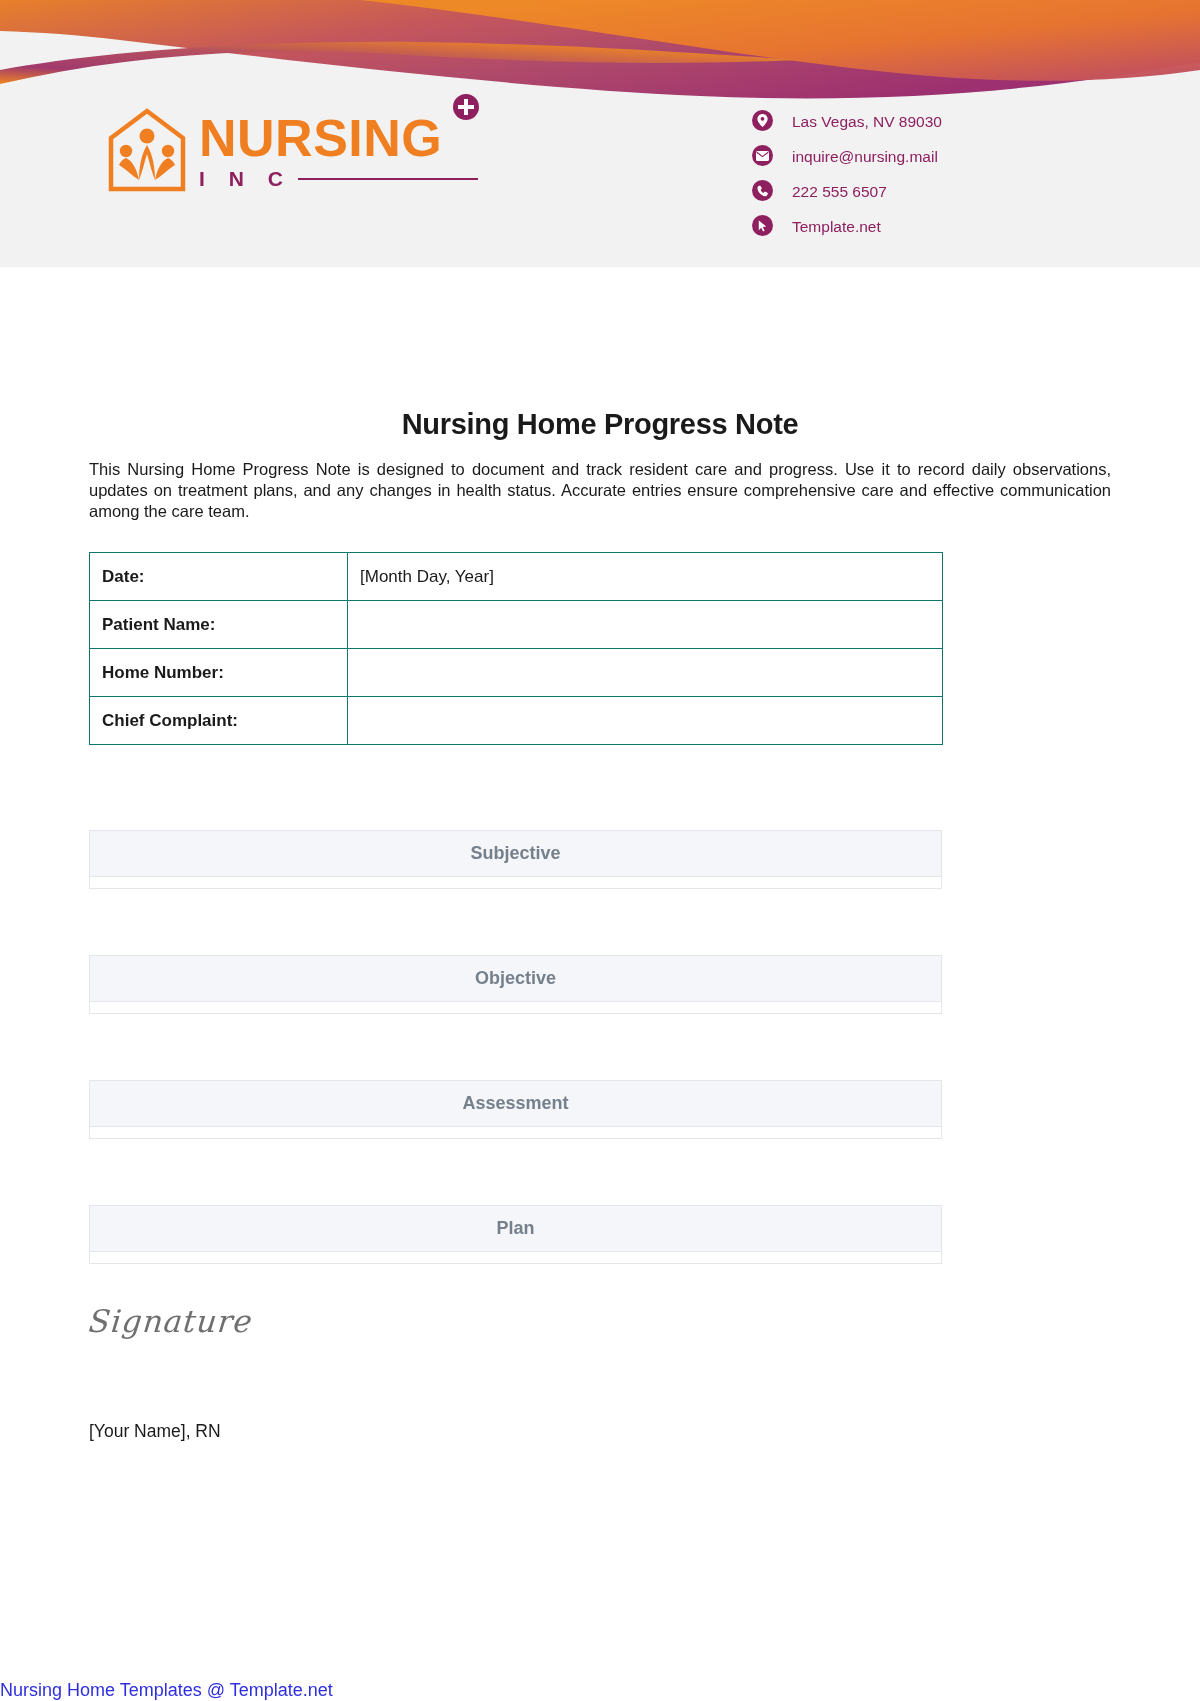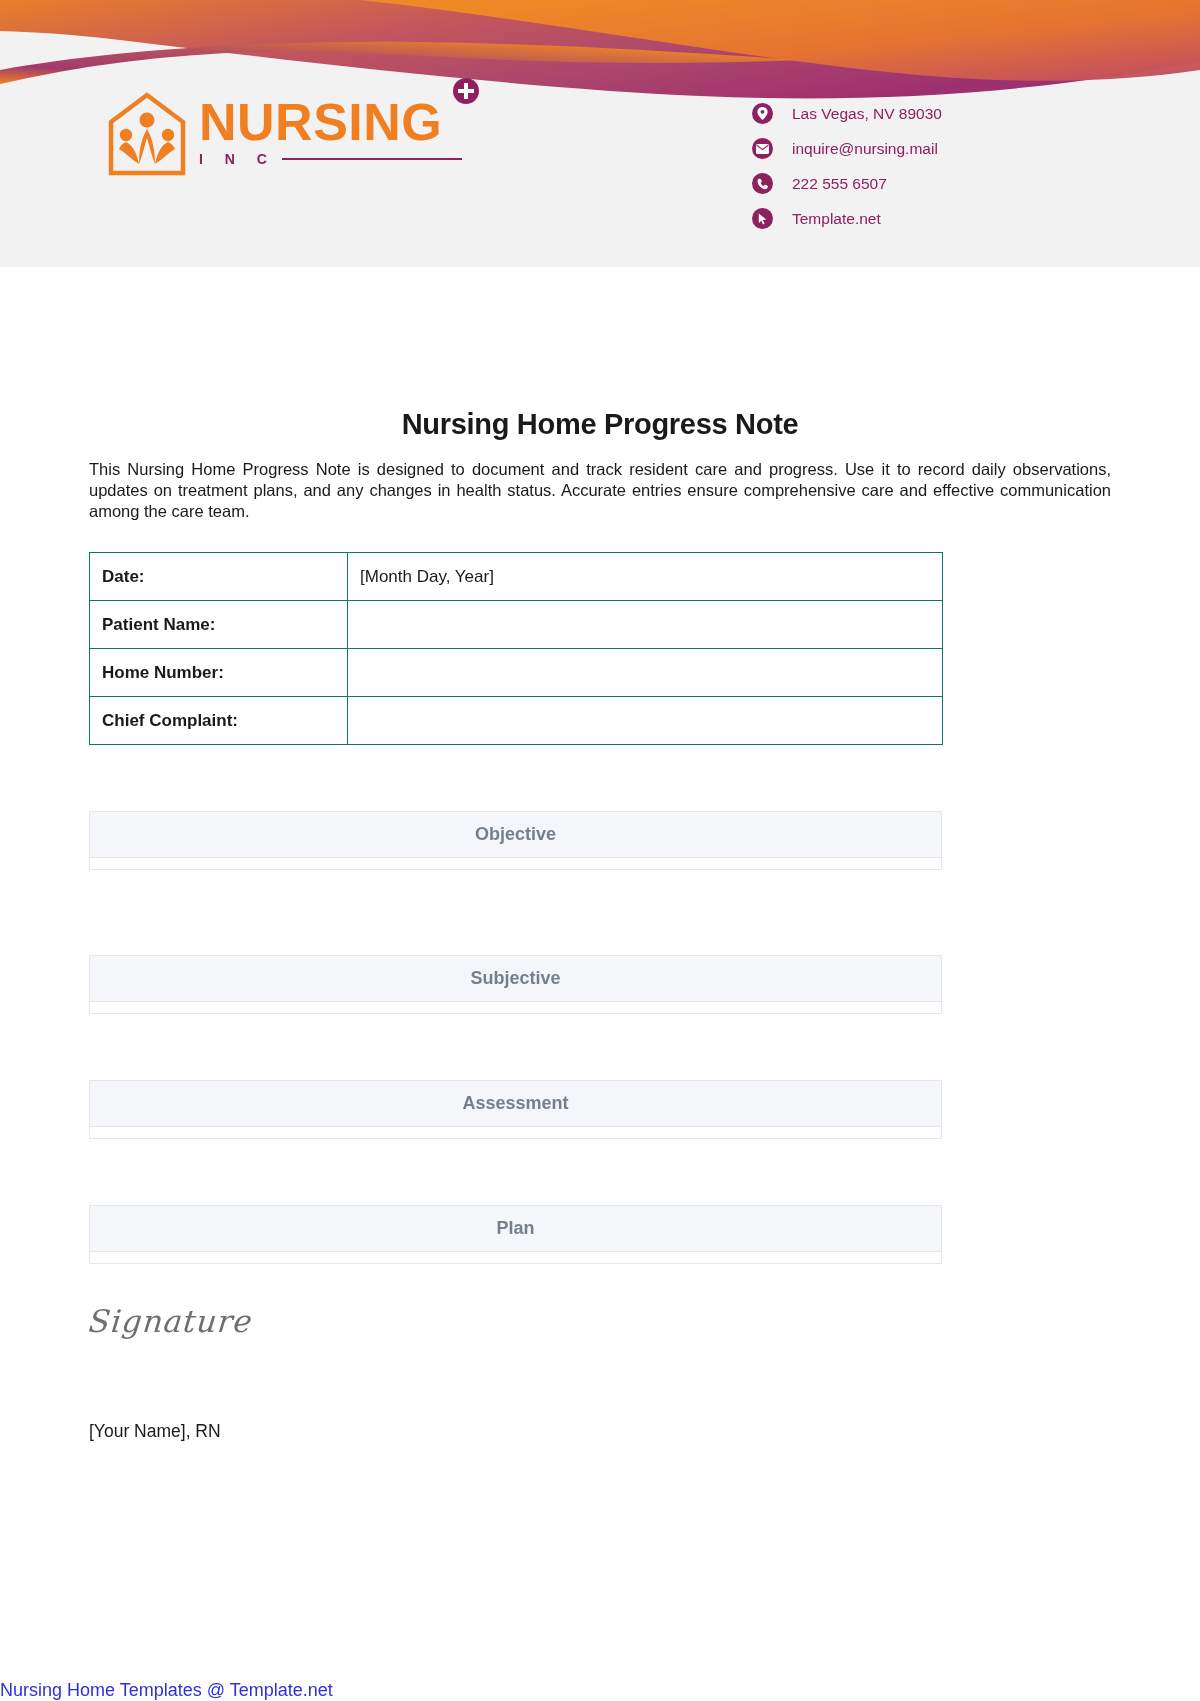--- a/index.html
+++ b/index.html
@@ -29,21 +29,21 @@
   .header-waves {
     position: absolute;
     top: 0; left: 0;
     width: 1200px;
     height: 120px;
   }
 
   .logo-block {
     position: absolute;
     left: 105px;
-    top: 92px;
+    top: 108px;
     display: flex;
     align-items: flex-start;
   }
   .logo-mark { width: 84px; height: 84px; margin-right: 10px; flex: none; }
   .logo-words { position: relative; padding-top: 6px; }
   .logo-nursing {
     font-family: "Liberation Sans", sans-serif;
     font-weight: bold;
     font-size: 52px;
     letter-spacing: 0.5px;
@@ -52,21 +52,21 @@
     display: block;
   }
   .logo-inc-row {
     display: flex;
     align-items: center;
     margin-top: 4px;
   }
   .logo-inc {
     font-family: "Liberation Sans", sans-serif;
     font-weight: bold;
-    font-size: 14px;
+    font-size: 21px;
     letter-spacing: 9px;
     color: #8e2060;
   }
   .logo-rule {
     flex: 1;
     height: 2px;
     background: #8e2060;
     margin-left: 6px;
     width: 180px;
   }
@@ -87,21 +87,21 @@
   .logo-cross::before { left: 11px; top: 5px; width: 4px; height: 16px; }
   .logo-cross::after  { left: 5px; top: 11px; width: 16px; height: 4px; }
 
   .contact-block {
     position: absolute;
     left: 752px;
     top: 96px;
   }
   .contact-row {
     display: flex;
-    align-items: center;
+    align-items: flex-end;
     height: 35px;
   }
   .contact-icon {
     width: 21px; height: 21px;
     border-radius: 50%;
     background: #8e2060;
     display: flex;
     align-items: center;
     justify-content: center;
     flex: none;
@@ -327,30 +327,30 @@
           <td class="label">Home Number:</td>
           <td class="value"></td>
         </tr>
         <tr>
           <td class="label">Chief Complaint:</td>
           <td class="value"></td>
         </tr>
       </tbody>
     </table>
 
+    <div class="soap-section first">
+      <div class="soap-head">Subjective</div>
+      <div class="soap-body"></div>
+    </div>
+
     <div class="soap-section">
       <div class="soap-head">Objective</div>
       <div class="soap-body"></div>
     </div>
 
-    <div class="soap-section first">
-      <div class="soap-head">Subjective</div>
-      <div class="soap-body"></div>
-    </div>
-
     <div class="soap-section">
       <div class="soap-head">Assessment</div>
       <div class="soap-body"></div>
     </div>
 
     <div class="soap-section">
       <div class="soap-head">Plan</div>
       <div class="soap-body"></div>
     </div>
 

